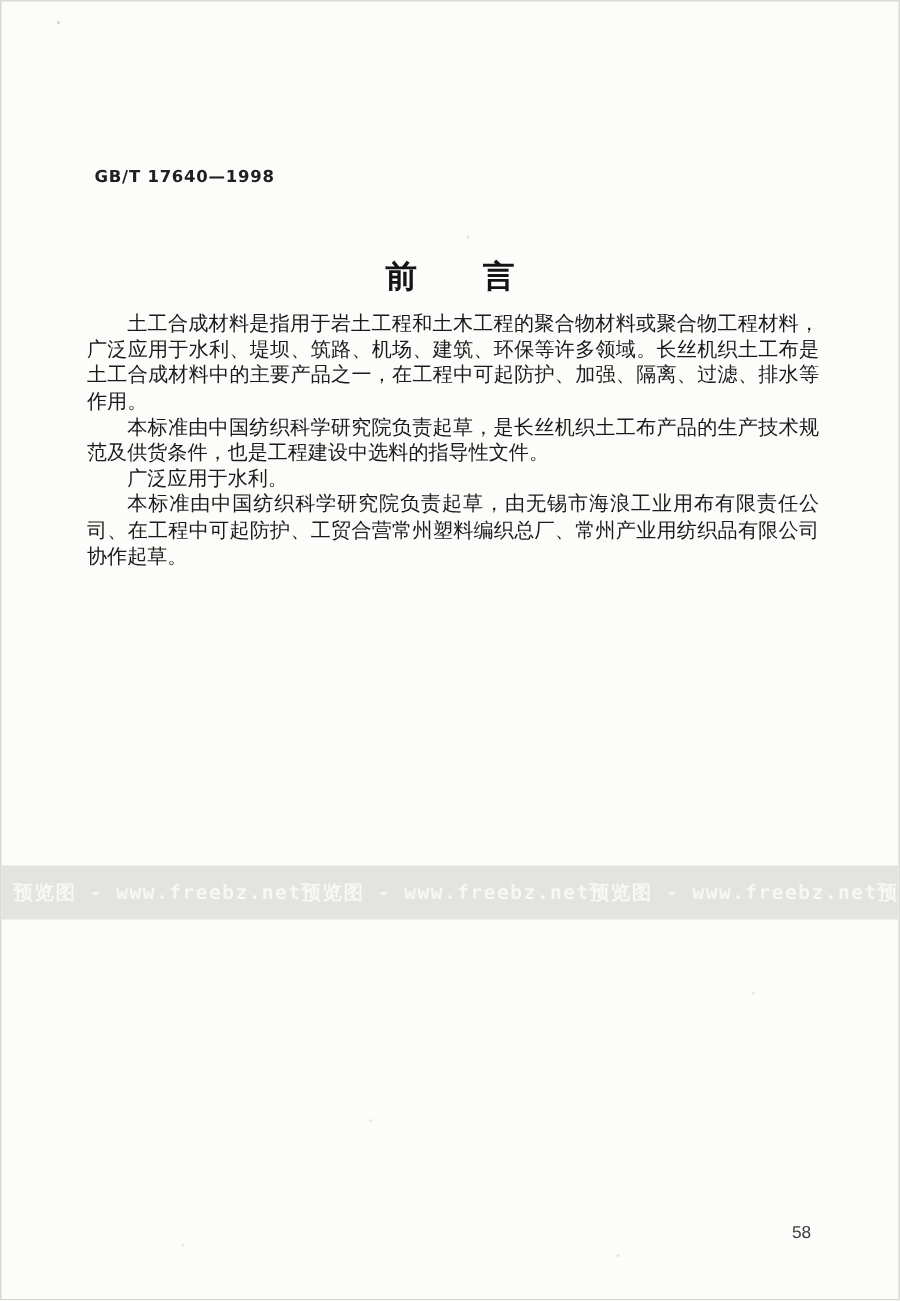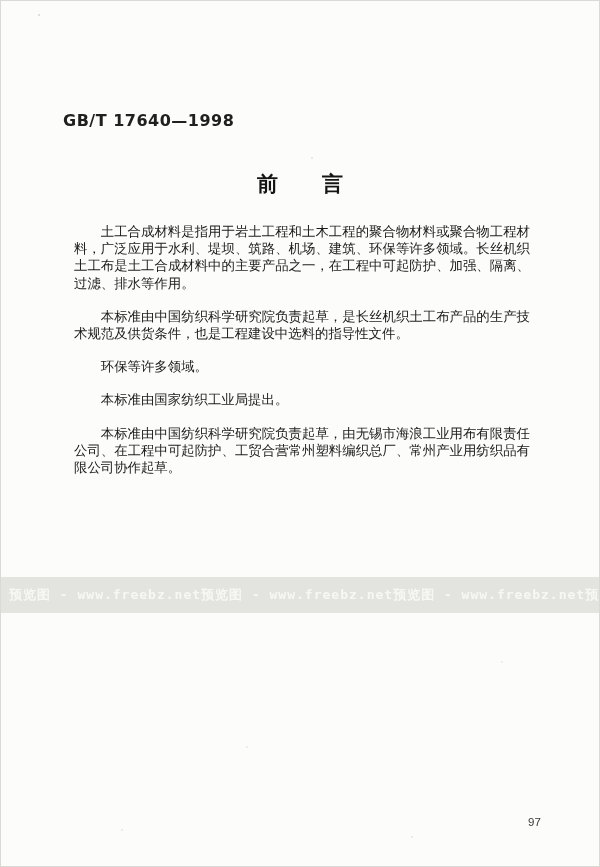--- a/index.html
+++ b/index.html
@@ -16,21 +16,21 @@
     border: 1px solid #d9d9d5;
     overflow: hidden;
     font-family: "Liberation Serif", serif;
     color: #1c1c1c;
   }
   .doc-header {
     position: absolute;
     left: 62px;
     top: 110px;
     font-family: "DejaVu Sans", sans-serif;
-    font-size: 16px;
+    font-size: 11px;
     font-weight: bold;
     letter-spacing: 0.5px;
     color: #202020;
   }
   .doc-title {
     position: absolute;
     top: 169px;
     left: 0;
     width: 100%;
     display: flex;
@@ -44,21 +44,21 @@
     position: absolute;
     left: 57px;
     top: 206px;
     width: 488px;
     font-size: 13.4px;
     line-height: 17.2px;
     text-align: justify;
     color: #1a1a1a;
   }
   .doc-body p {
-    margin: 16px;
+    margin: 0;
     text-indent: 2em;
   }
   .watermark-band {
     position: absolute;
     left: 0;
     top: 576px;
     width: 100%;
     height: 36px;
     background: #e3e3e0;
     display: flex;
@@ -109,41 +109,40 @@
     <span>前</span>
     <span>言</span>
   </div>
 
   <div class="doc-body">
 
       <p>土工合成材料是指用于岩土工程和土木工程的聚合物材料或聚合物工程材料，广泛应用于水利、堤坝、筑路、机场、建筑、环保等许多领域。长丝机织土工布是土工合成材料中的主要产品之一，在工程中可起防护、加强、隔离、过滤、排水等作用。</p>
 
       <p>本标准由中国纺织科学研究院负责起草，是长丝机织土工布产品的生产技术规范及供货条件，也是工程建设中选料的指导性文件。</p>
 
-      <p>环保等许多领域。</p>
+      <p>广泛应用于水利。</p>
 
-      <p>本标准由国家纺织工业局提出。</p>
 
 
       <p>本标准由中国纺织科学研究院负责起草，由无锡市海浪工业用布有限责任公司、在工程中可起防护、工贸合营常州塑料编织总厂、常州产业用纺织品有限公司协作起草。</p>
 
     </div>
 
   <div class="watermark-band">
 
       <span class="watermark-item">预览图 - www.freebz.net</span>
 
       <span class="watermark-item">预览图 - www.freebz.net</span>
 
       <span class="watermark-item">预览图 - www.freebz.net</span>
 
       <span class="watermark-item">预览图 - www.freebz.net</span>
     </div>
 
-  <div class="page-number">97</div>
+  <div class="page-number">58</div>
 
   <div class="speck s1"></div>
   <div class="speck s2"></div>
   <div class="speck s3"></div>
   <div class="speck s4"></div>
   <div class="speck s5"></div>
   <div class="speck s6"></div>
 
 </div>
 

